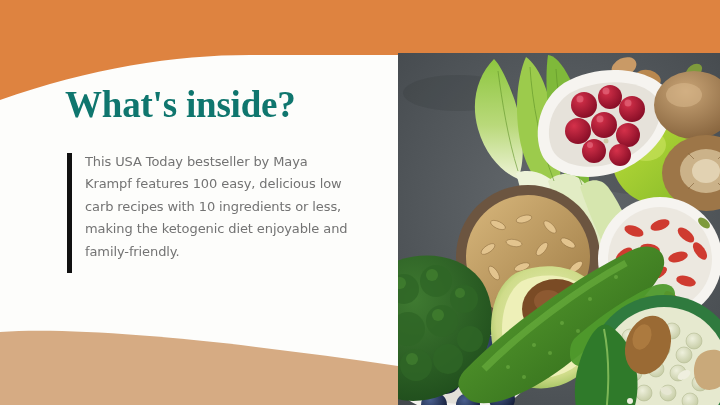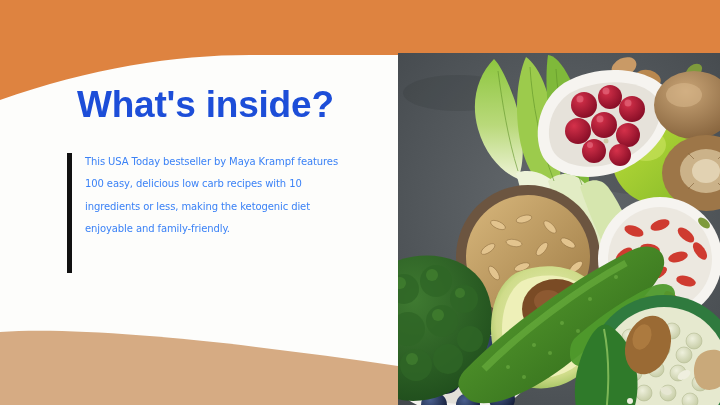--- a/index.html
+++ b/index.html
@@ -24,49 +24,49 @@
   }
   
   .text-col {
     position:absolute;
     left:0; top:55px;
     width:398px; height:280px;
     z-index:5;
   }
   .page-title {
     position:absolute;
-    left:77px; top:30px;
-    font-family:Liberation Sans, sans-serif;
+    left:65px; top:30px;
+    font-family:Liberation Serif, serif;
     font-weight:bold;
     font-size:37px;
     line-height:40px;
     letter-spacing:-0.2px;
-    color:#1d4ed8;
+    color:#0f766e;
     white-space:nowrap;
   }
   .body-block {
     position:absolute;
     left:67px; top:96px;
     width:320px;
     display:flex;
     align-items:flex-start;
   }
   .accent-bar {
     flex:0 0 auto;
     width:5px;
     height:120px;
     background:#111111;
     margin-right:13px;
     margin-top:2px;
   }
   .body-text {
     font-family:"DejaVu Sans", sans-serif;
-    font-size:10px;
+    font-size:13px;
     line-height:22.4px;
-    color:#3b82f6;
+    color:#737373;
     width:272px;
     letter-spacing:-0.1px;
   }
   
   .photo {
     position:absolute;
     left:398px; top:53px;
     width:322px; height:352px;
     overflow:hidden;
     background:#4a4f52;

